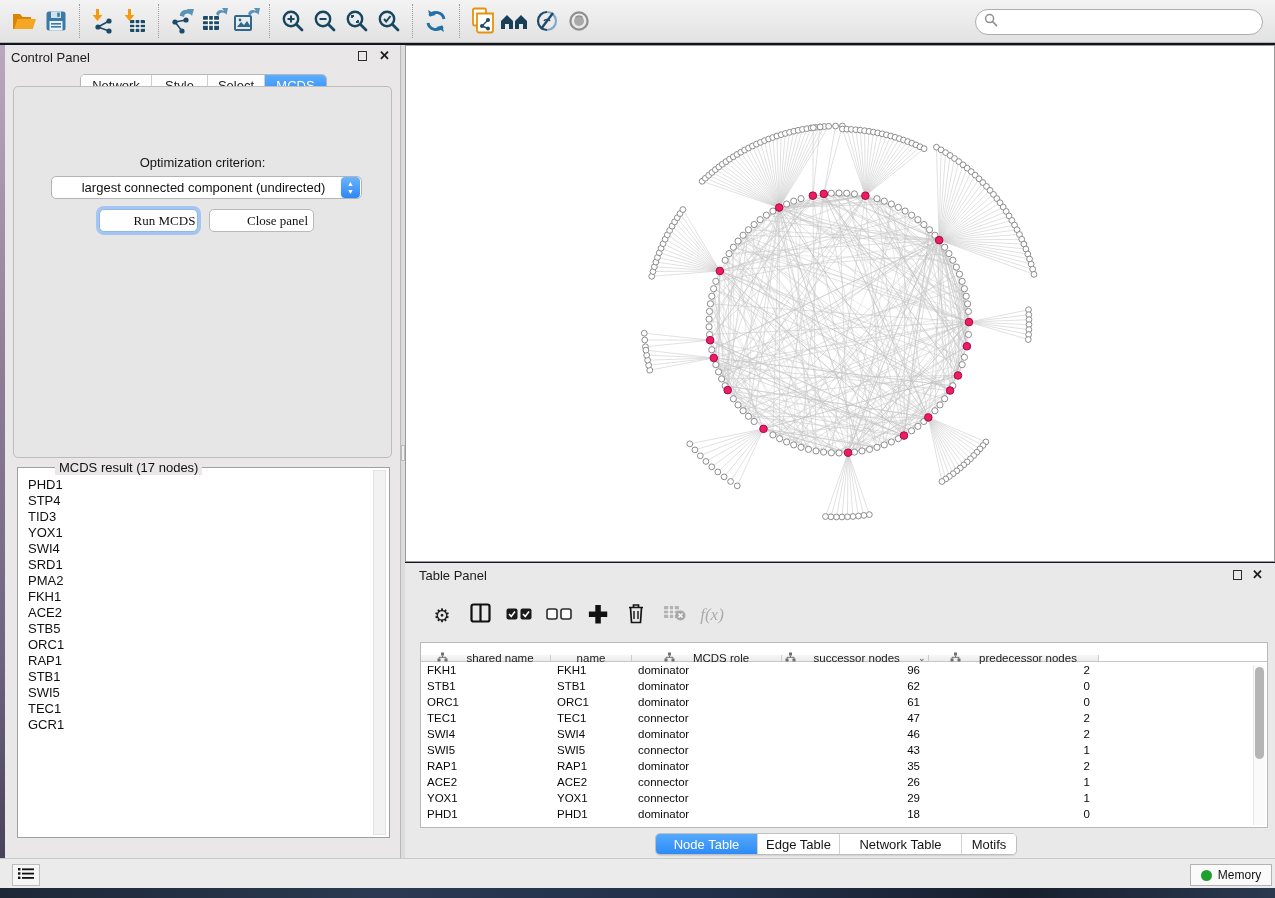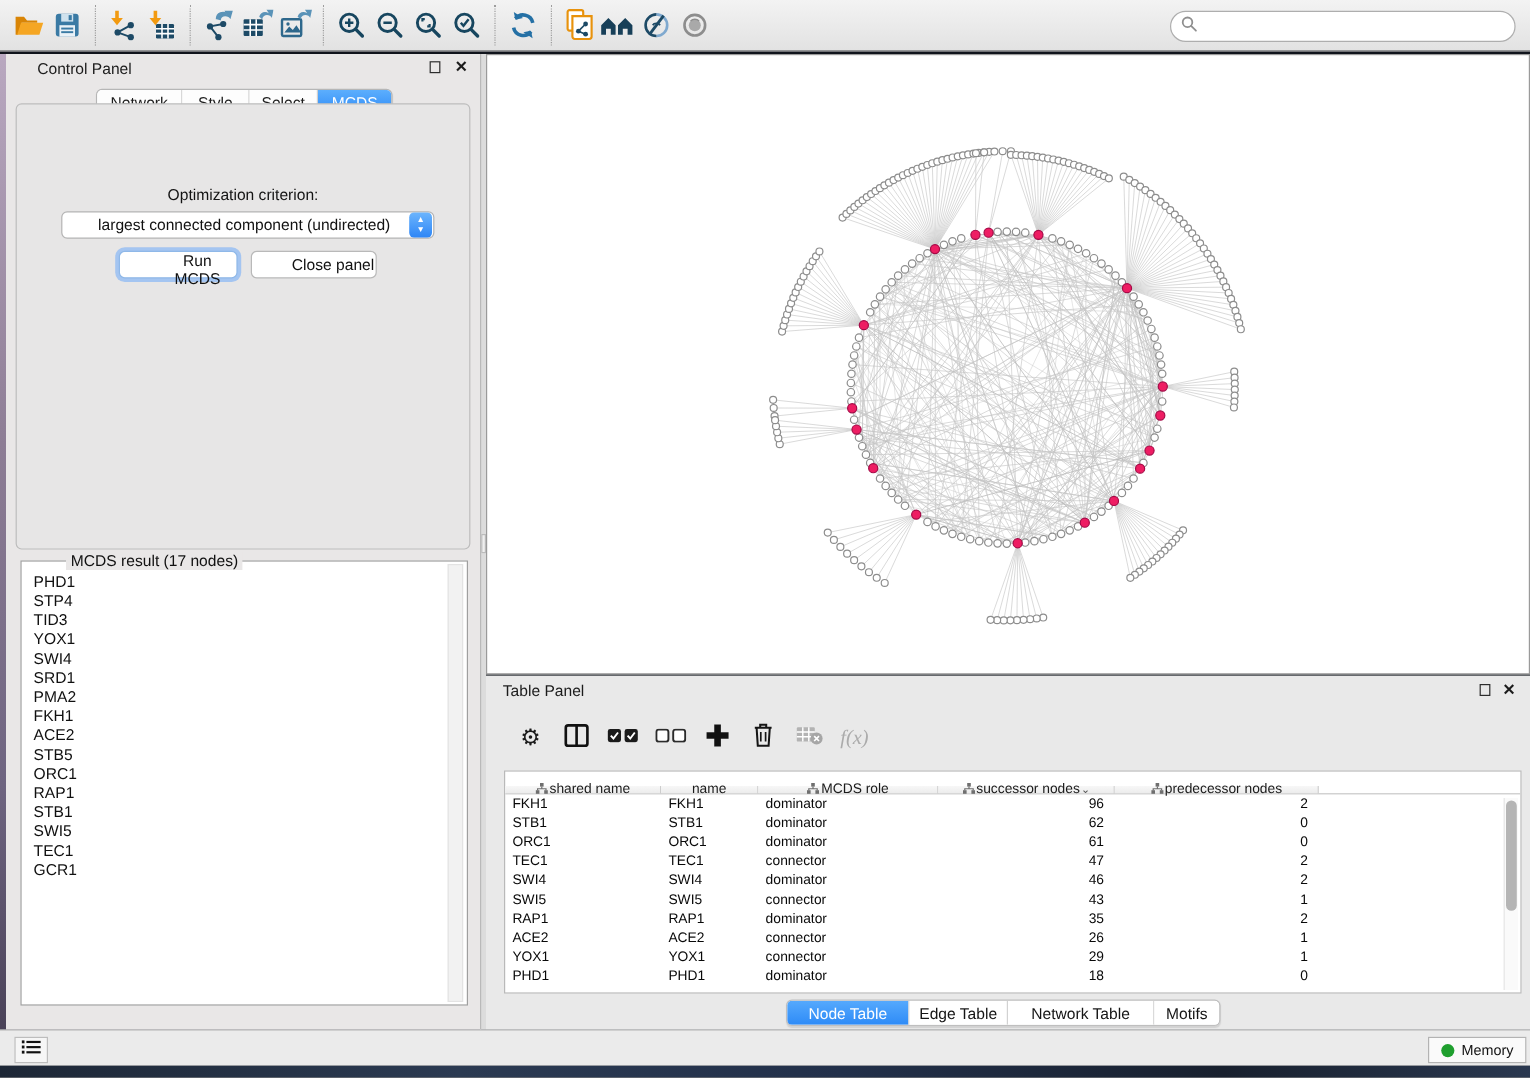--- a/index.html
+++ b/index.html
@@ -16,21 +16,21 @@
     display:flex; align-items:center; padding-left:8px; }
   .tbtn { width:32px; height:36px; display:flex; align-items:center; justify-content:center; cursor:default; }
   .tbtn svg { display:block; }
   .sep { width:0; height:34px; border-left:1px dotted #9d9d9d; margin:0 7px; }
   .search-wrap { position:absolute; left:975px; top:9px; width:288px; height:26px;
     background:#fff; border:1px solid #aeaeae; border-radius:13px; display:flex; align-items:center; padding-left:8px; }
   .search-wrap input { border:none; outline:none; flex:1; height:20px; font-size:13px; background:transparent; }
 
   
   .control-panel { position:absolute; left:5px; top:45px; width:395px; height:813px; background:#e9e7e7; }
-  .panel-titlebar { position:relative; height:24px; display:flex; align-items:center; padding:0 26px; }
+  .panel-titlebar { position:relative; height:24px; display:flex; align-items:center; padding:0 6px; }
   .panel-title { font-size:13px; color:#1c1c1c; }
   .panel-ctrl { position:absolute; top:5px; width:11px; height:11px; display:flex; align-items:center; justify-content:center; }
   .float-box { border:1.6px solid #2d2d2d; width:9px; height:10px; }
   .close-x { font-size:13px; font-weight:bold; color:#1b1b1b; line-height:11px; }
   .cp-tabs { position:absolute; left:75px; top:29px; height:22px; display:flex;
     border:1px solid #b6b6b6; border-radius:5px; overflow:hidden; background:#fff;
     box-shadow:0 1px 1px rgba(0,0,0,.12); }
   .cp-tab { display:flex; align-items:center; justify-content:center; font-size:13px; color:#1d1d1d;
     background:#fdfdfd; border-right:1px solid #cfcfcf; }
   .cp-tab:last-child { border-right:none; }
@@ -38,21 +38,21 @@
   .cp-box { position:absolute; left:8px; top:41px; width:379px; height:372px;
     background:#e7e6e6; border:1px solid #bdbdbd; border-radius:5px; }
   .opt-label { position:absolute; left:0; top:68px; width:100%; text-align:center; font-size:13px; color:#141414; }
   .dropdown { position:absolute; left:37px; top:89px; width:311px; height:23px; background:#fff;
     border:1px solid #b3b3b3; border-radius:5px; display:flex; align-items:center; }
   .dropdown .dd-text { flex:1; text-align:center; font-size:13px; color:#111; padding-left:14px; }
   .dd-stepper { width:19px; height:21px; margin-right:1px; border-radius:4px;
     background:linear-gradient(#6cb5fd,#2e86f6); color:#fff; font-size:7px; line-height:7px;
     display:flex; flex-direction:column; align-items:center; justify-content:center; gap:1px; }
   .btn { position:absolute; top:122px; height:23px; background:#fff; border:1px solid #b9b9b9;
-    border-radius:5px; font-size:13px; color:#111; font-family:Liberation Sans, sans-serif;padding-left:32px; }
+    border-radius:5px; font-size:13px; color:#111; font-family:Liberation Serif, serif;padding-left:32px; }
   .btn.run { left:85px; width:99px; box-shadow:0 0 0 3px rgba(110,170,250,.55); border-color:#8fb8e8; }
   .btn.closep { left:195px; width:105px; }
   .result-box { position:absolute; left:12px; top:422px; width:373px; height:371px;
     background:#fff; border:1px solid #9f9f9f; }
   .result-legend { position:absolute; left:8px; top:-8px; background:#e9e7e7; padding:0 4px;
     font-size:13px; color:#111;margin-left:29px; }
   .result-list { position:absolute; left:10px; top:9px; width:340px; font-size:13px; color:#101010; line-height:16px; }
   .list-track { position:absolute; right:3px; top:2px; width:13px; height:365px;
     background:#f2f2f2; border:1px solid #e3e3e3; }
   .splitter { position:absolute; left:400px; top:45px; width:5px; height:813px; background:#dcdcdc; border-left:1px solid #b9b9b9; }
@@ -75,21 +75,21 @@
   .tp-titlebar { position:relative; height:25px; display:flex; align-items:center; padding:0 14px; }
   .tp-toolbar { position:absolute; left:15px; top:31px; width:840px; height:42px;
     display:flex; align-items:center; gap:14px; padding-left:10px; }
   .tpi { display:flex; align-items:center; justify-content:center; height:30px; min-width:24px; }
   .gear-glyph { font-size:19px; color:#1c1c1c; }
   .plus-glyph { font-size:24px; font-weight:bold; color:#111; line-height:20px; }
   .fx-glyph { font-family:"Liberation Serif",serif; font-style:italic; font-size:17px; color:#ababab; }
   .tbl { position:absolute; left:15px; top:79px; width:848px; height:186px; background:#fff;
     border:1px solid #b9b9b9; overflow:hidden; }
   .tbl-head { display:flex; height:19px; border-bottom:1px solid #c7c7c7; }
-  .th { display:flex; align-items:center; justify-content:center; gap:1px;
+  .th { display:flex; align-items:center; justify-content:center; gap:18px;
     background:linear-gradient(#f7f7f7,#ececec); border-right:1px solid #cdcdcd;
     font-size:11.5px; color:#1a1a1a;margin-top:12px; }
   .sort-caret { font-size:9px; color:#555; }
   .tr { display:flex; height:16px; align-items:center; font-size:11.5px; color:#090909; }
   .td { overflow:hidden; white-space:nowrap; }
   .td.l { padding-left:6px; text-align:left; }
   .td.r { padding-right:9px; text-align:right; }
   .tbl-vscroll { position:absolute; right:2px; top:22px; width:12px; height:160px; background:#fafafa; border-left:1px solid #e6e6e6; }
   .tbl-thumb { position:absolute; left:1px; top:2px; width:9px; height:92px; background:#b5b5b5; border-radius:5px; }
   .tbl-tabs { position:absolute; left:250px; top:270px; height:22px; display:flex;

